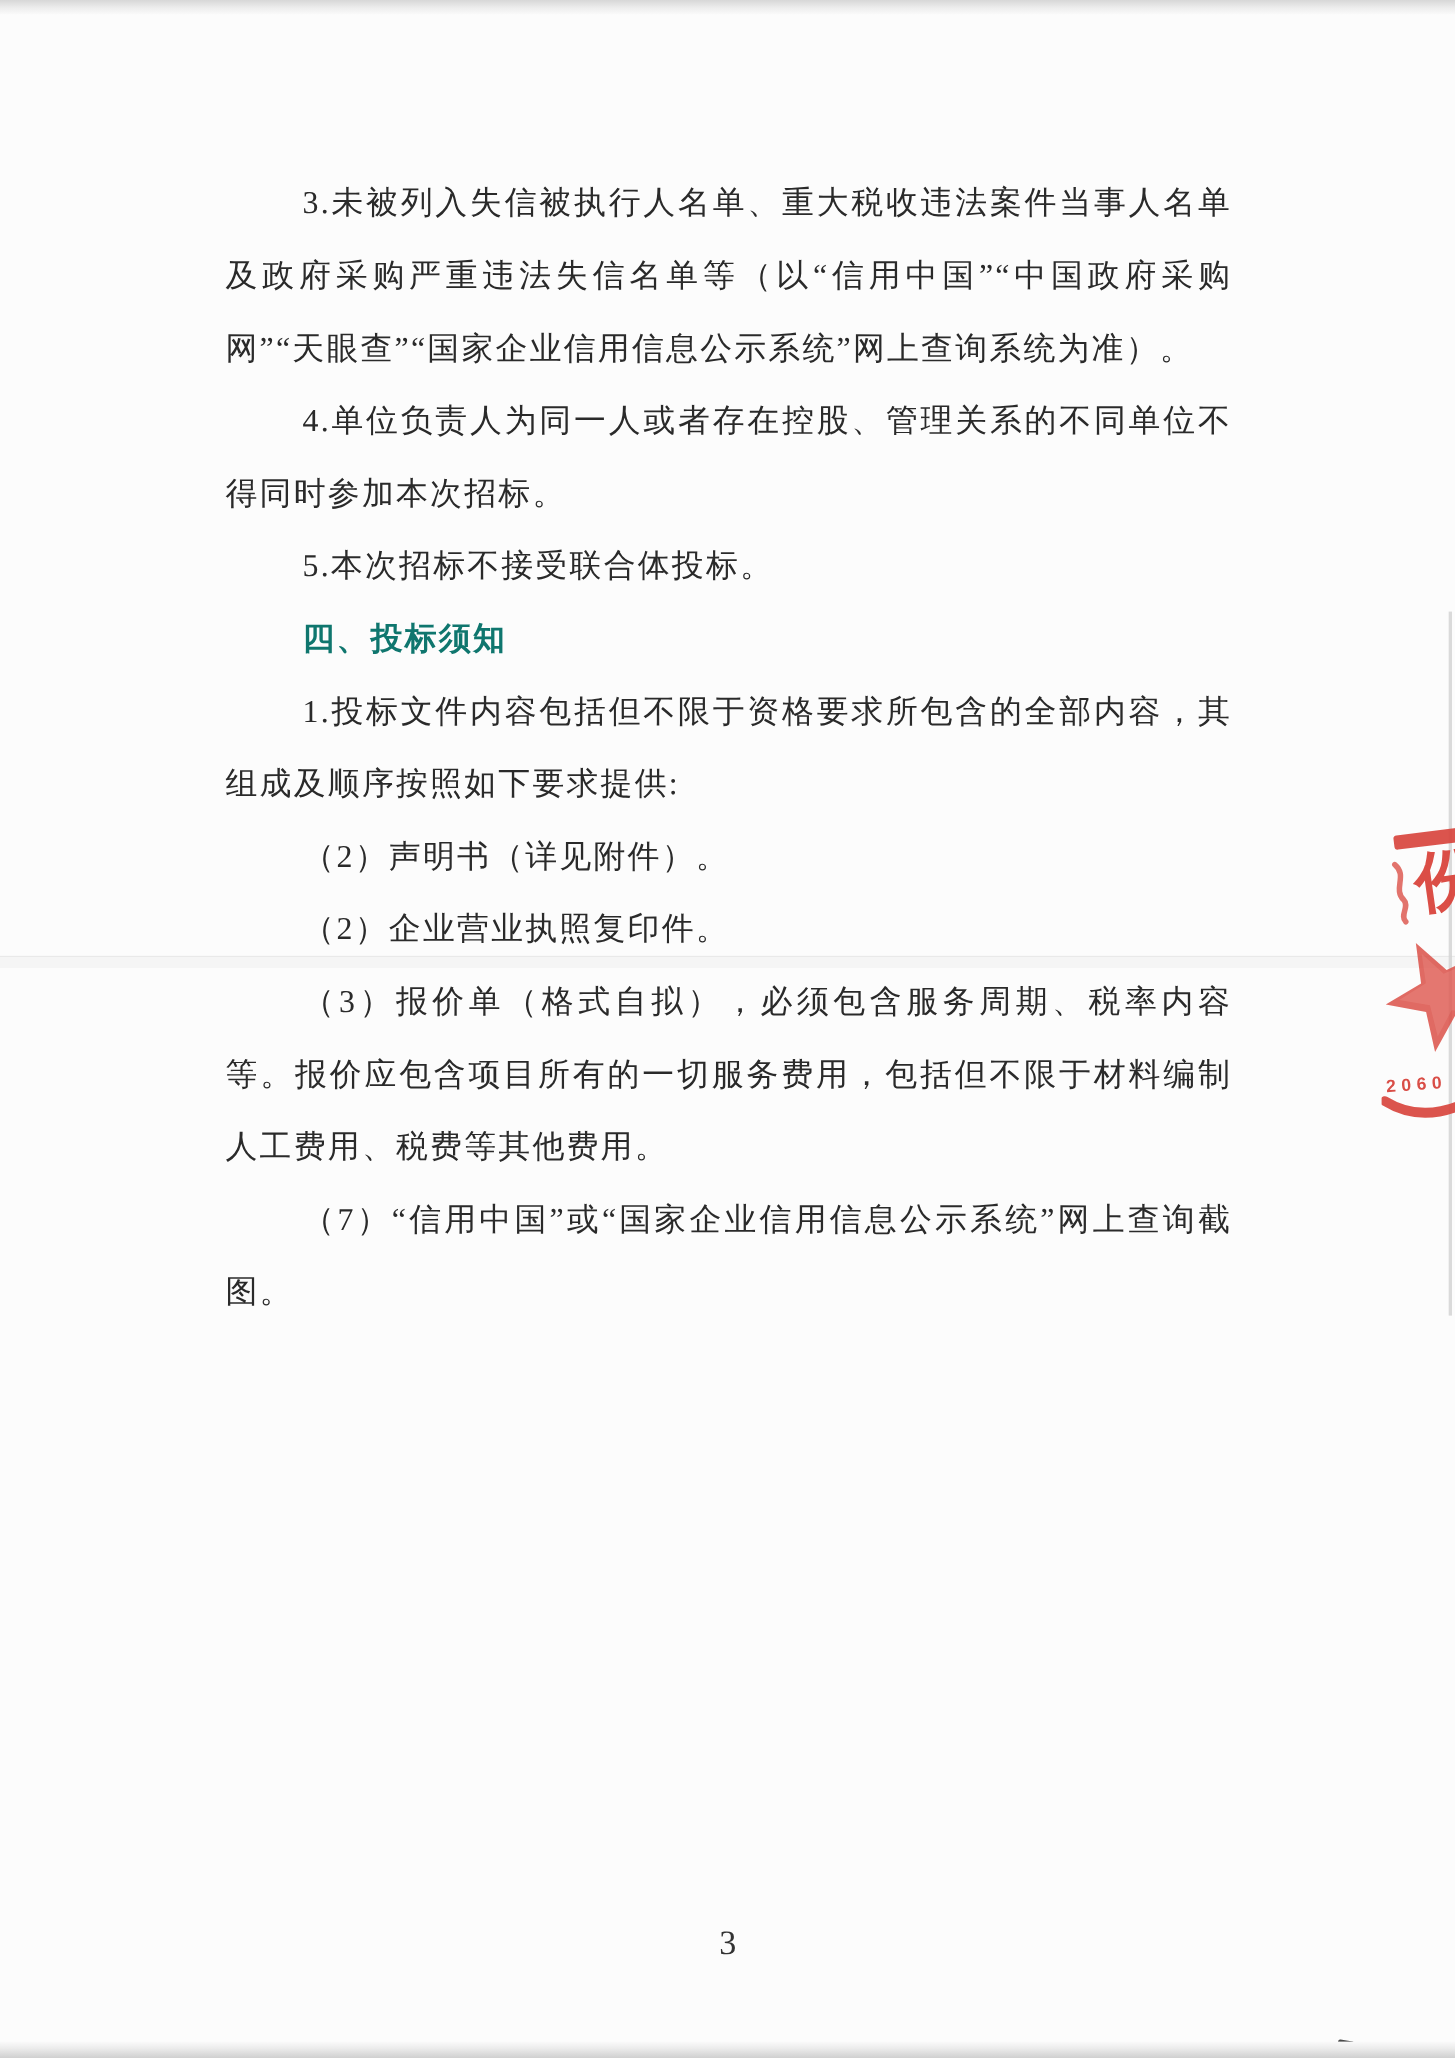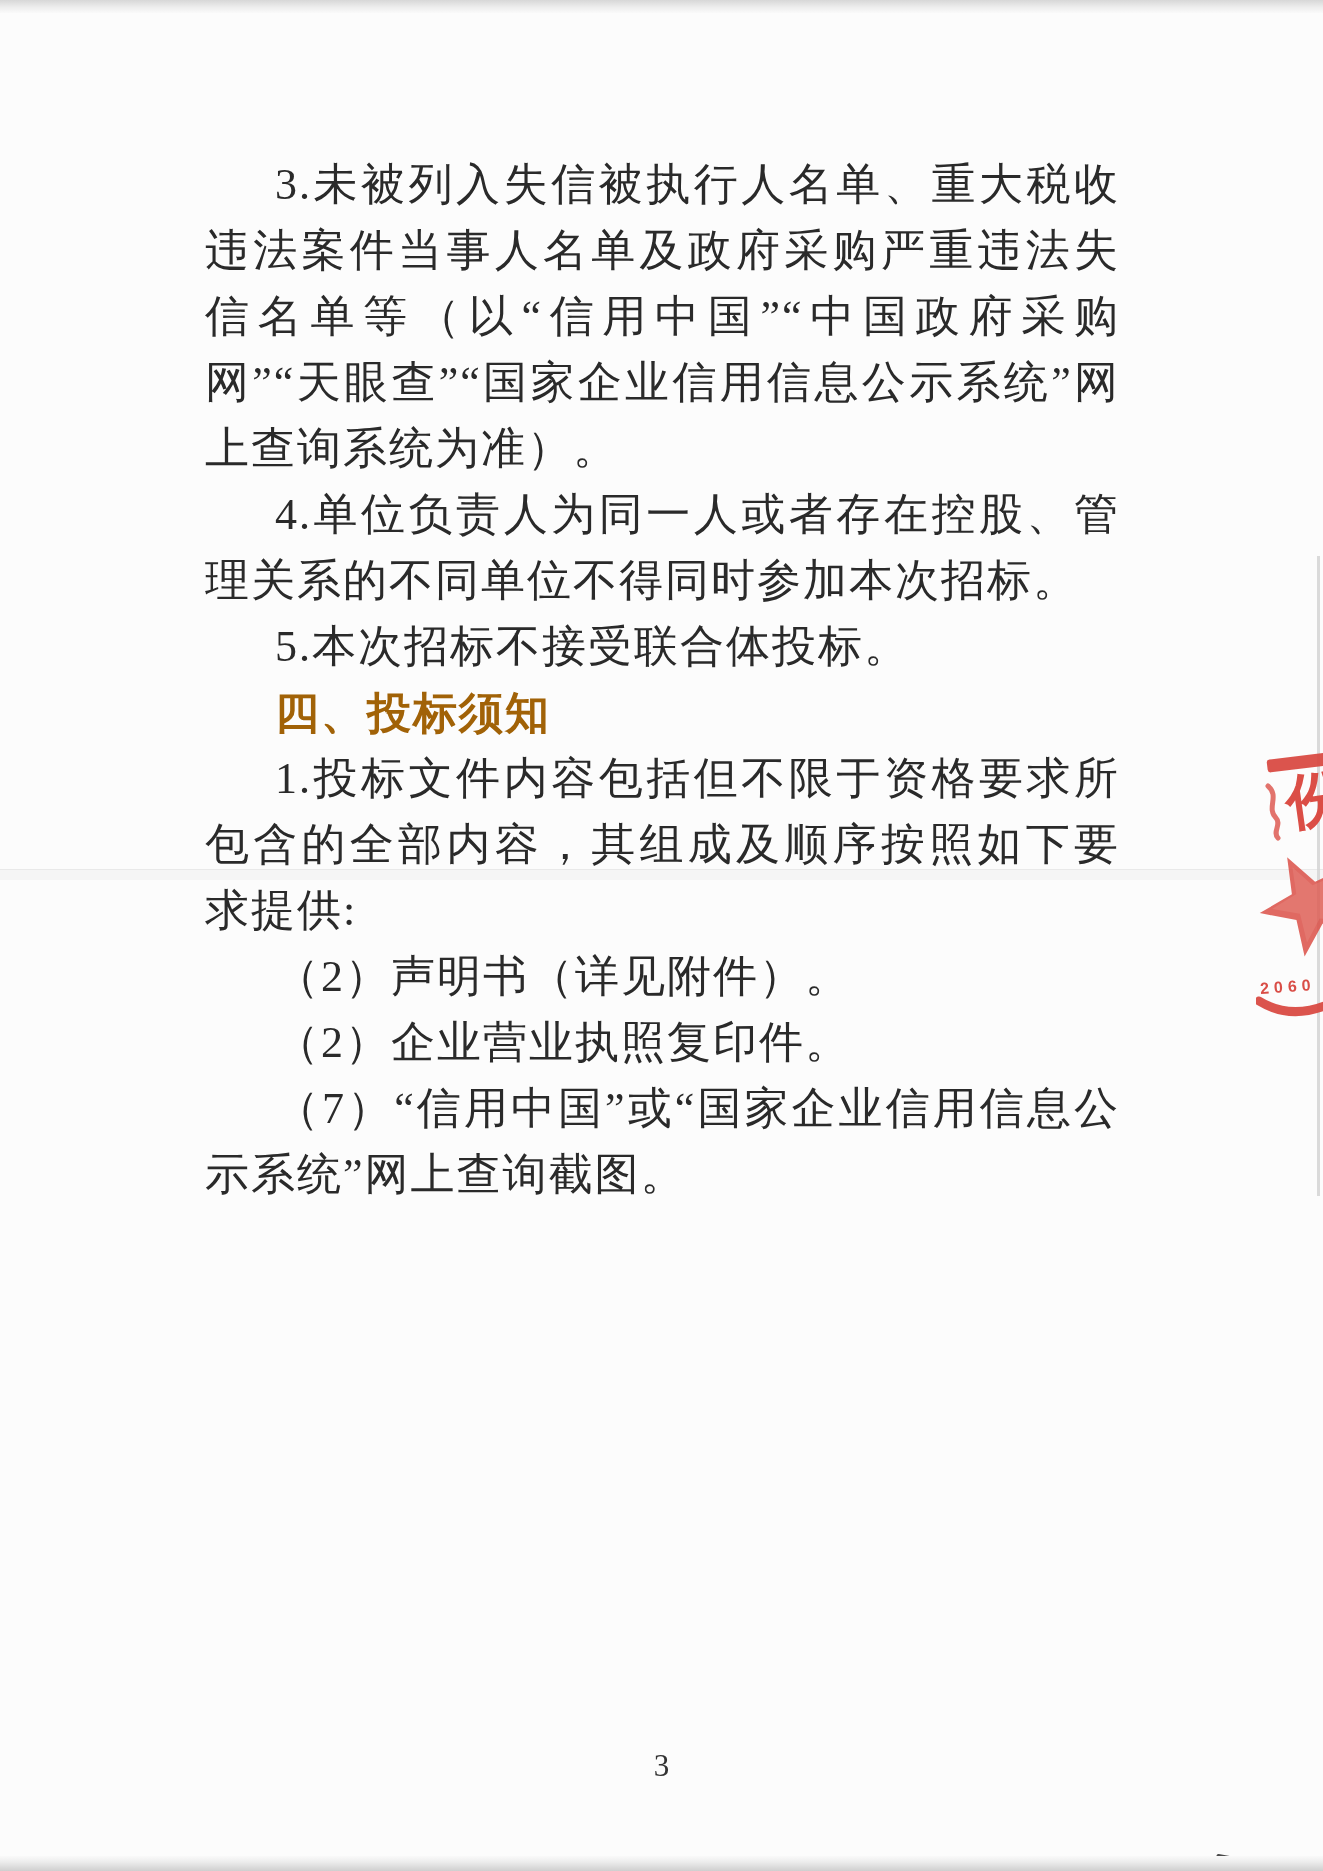--- a/index.html
+++ b/index.html
@@ -31,32 +31,32 @@
   .scan-speck{
     position:absolute;left:1216px;top:1855px;width:15px;height:8px;
     background:#4a4a4a;border-radius:2px;transform:rotate(10deg);
   }
   
   .doc{
     position:absolute;left:205px;top:152px;width:915px;
   }
   .para{
     margin:0;
-    font-size:44px;
+    font-size:29px;
     line-height:66px;
     letter-spacing:2px;
     text-align:justify;
     text-indent:70px;
     color:#2a2a2a;
   }
   .para.heading{
     font-family:"Liberation Sans","DejaVu Sans",sans-serif;
     font-weight:700;
     text-align:left;
-    color:#a16207;
+    color:#0f766e;
   }
   .page-num{
     position:absolute;left:0;top:1748px;width:1323px;
     text-align:center;font-size:31px;color:#333;
   }
   
   .stamp{position:absolute;left:1240px;top:730px;width:120px;height:320px;color:#d8453e;}
   .stamp-bar{
     position:absolute;left:27px;top:26px;width:62px;height:13px;
     background:#d8453e;border-radius:3px;transform:rotate(-7deg);opacity:.92;
@@ -87,20 +87,21 @@
   <div class="page-edge-line"></div>
 
   <div class="doc">
       <p class="para">3.未被列入失信被执行人名单、重大税收违法案件当事人名单及政府采购严重违法失信名单等（以“信用中国”“中国政府采购网”“天眼查”“国家企业信用信息公示系统”网上查询系统为准）。</p>
       <p class="para">4.单位负责人为同一人或者存在控股、管理关系的不同单位不得同时参加本次招标。</p>
       <p class="para">5.本次招标不接受联合体投标。</p>
       <p class="para heading">四、投标须知</p>
       <p class="para">1.投标文件内容包括但不限于资格要求所包含的全部内容，其组成及顺序按照如下要求提供:</p>
       <p class="para">（2）声明书（详见附件）。</p>
       <p class="para">（2）企业营业执照复印件。</p>
+      <p class="para">（3）报价单（格式自拟），必须包含服务周期、税率内容等。报价应包含项目所有的一切服务费用，包括但不限于材料编制人工费用、税费等其他费用。</p>
       <p class="para">（7）“信用中国”或“国家企业信用信息公示系统”网上查询截图。</p>
     </div>
 
   <div class="stamp">
     <div class="stamp-bar"></div>
     <div class="stamp-char">份</div>
     <svg class="stamp-mark" width="34" height="60" viewBox="0 0 34 60">
       <path d="M10,4 C22,14 8,26 18,36 C24,42 14,50 20,56" fill="none" stroke="#dd5a52" stroke-width="5" stroke-linecap="round" opacity="0.85"></path>
     </svg>
     <svg class="stamp-star" width="112" height="112" viewBox="0 0 110 110">

